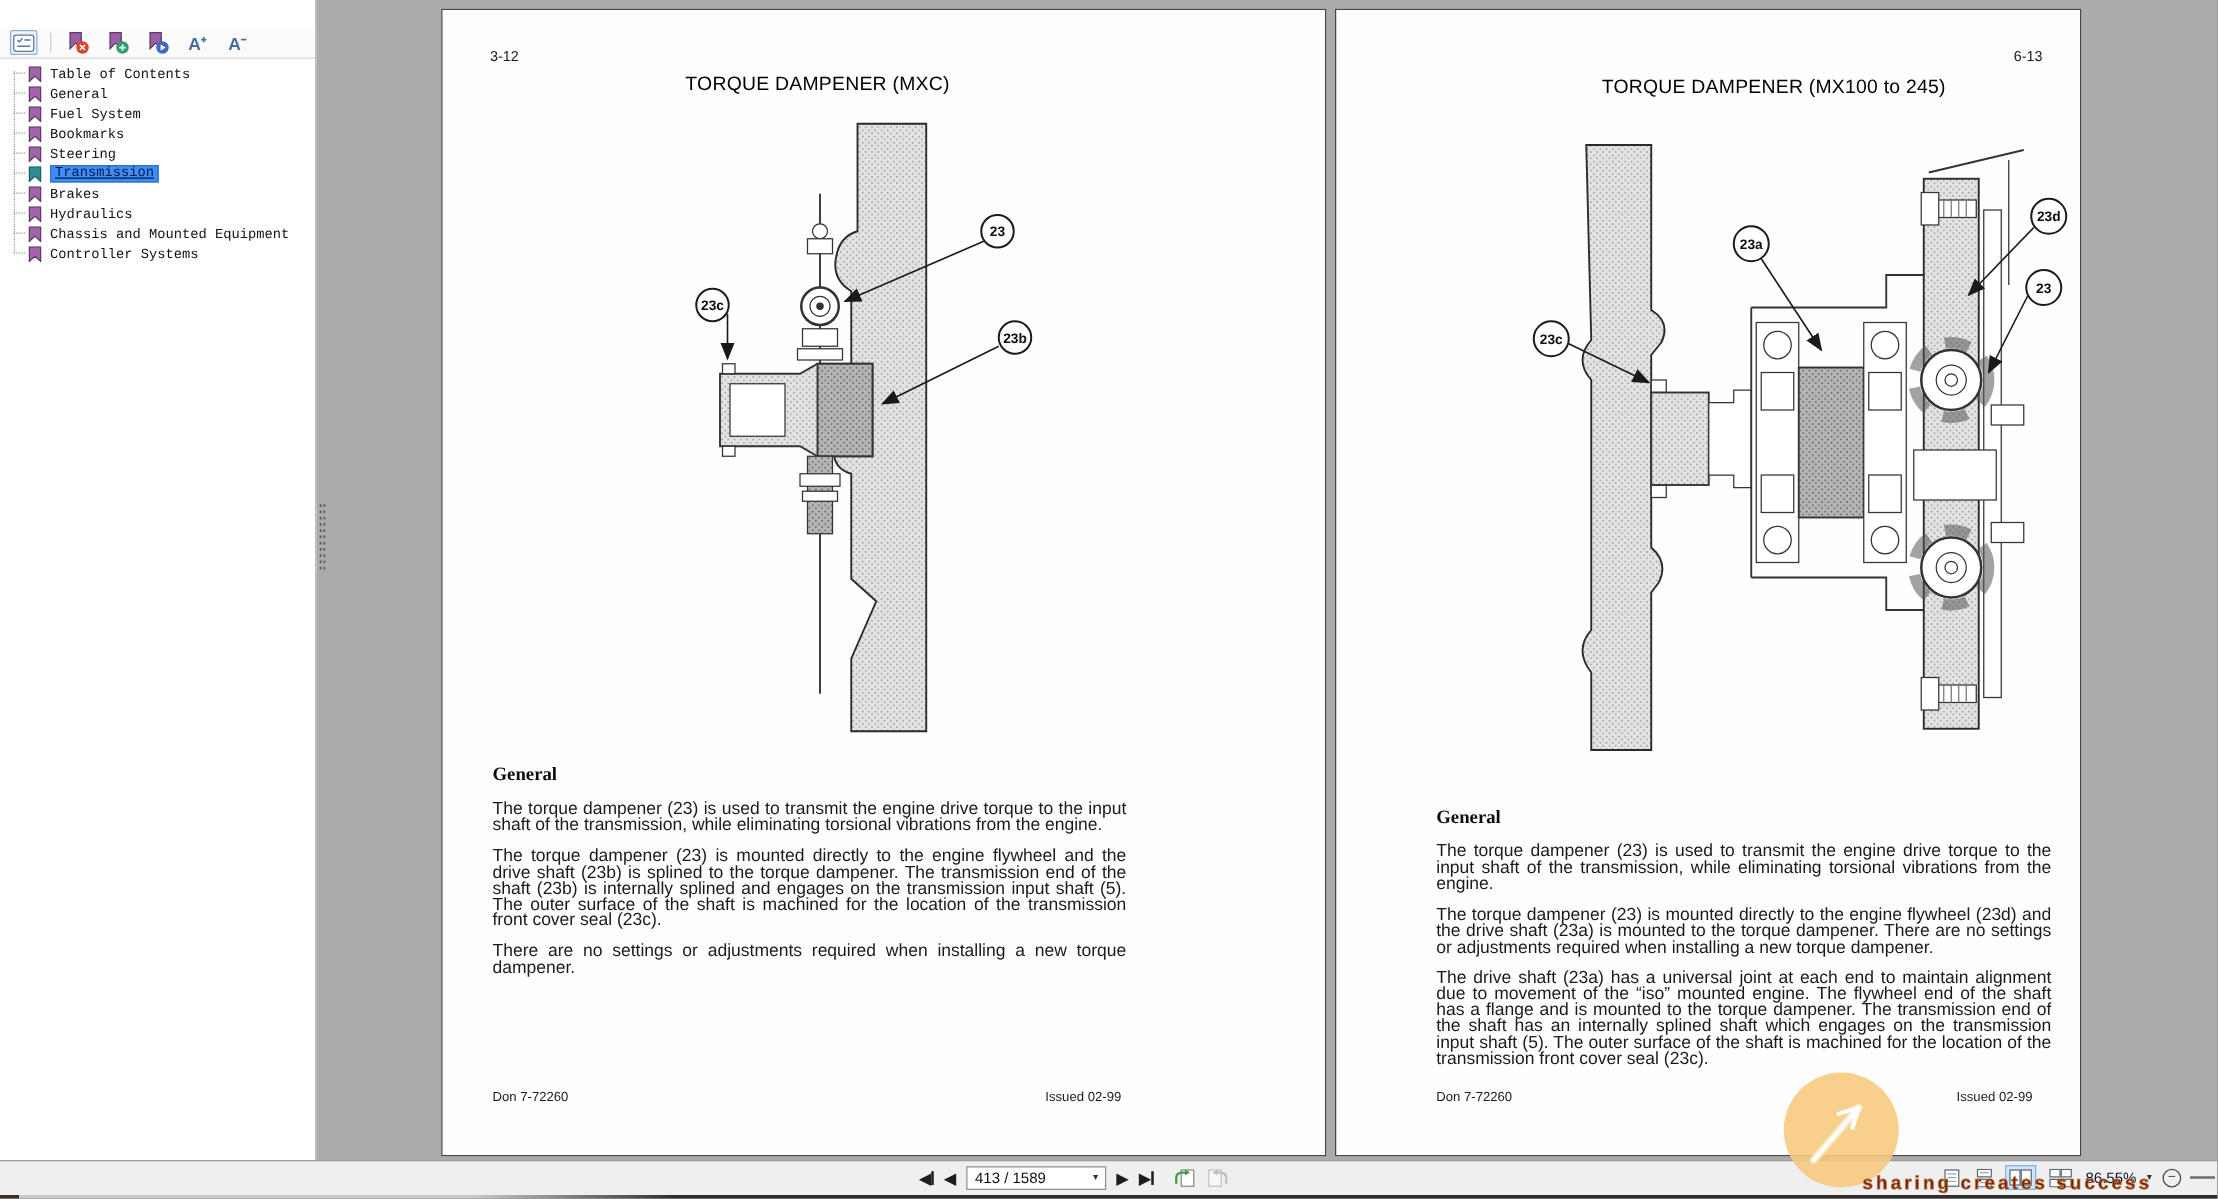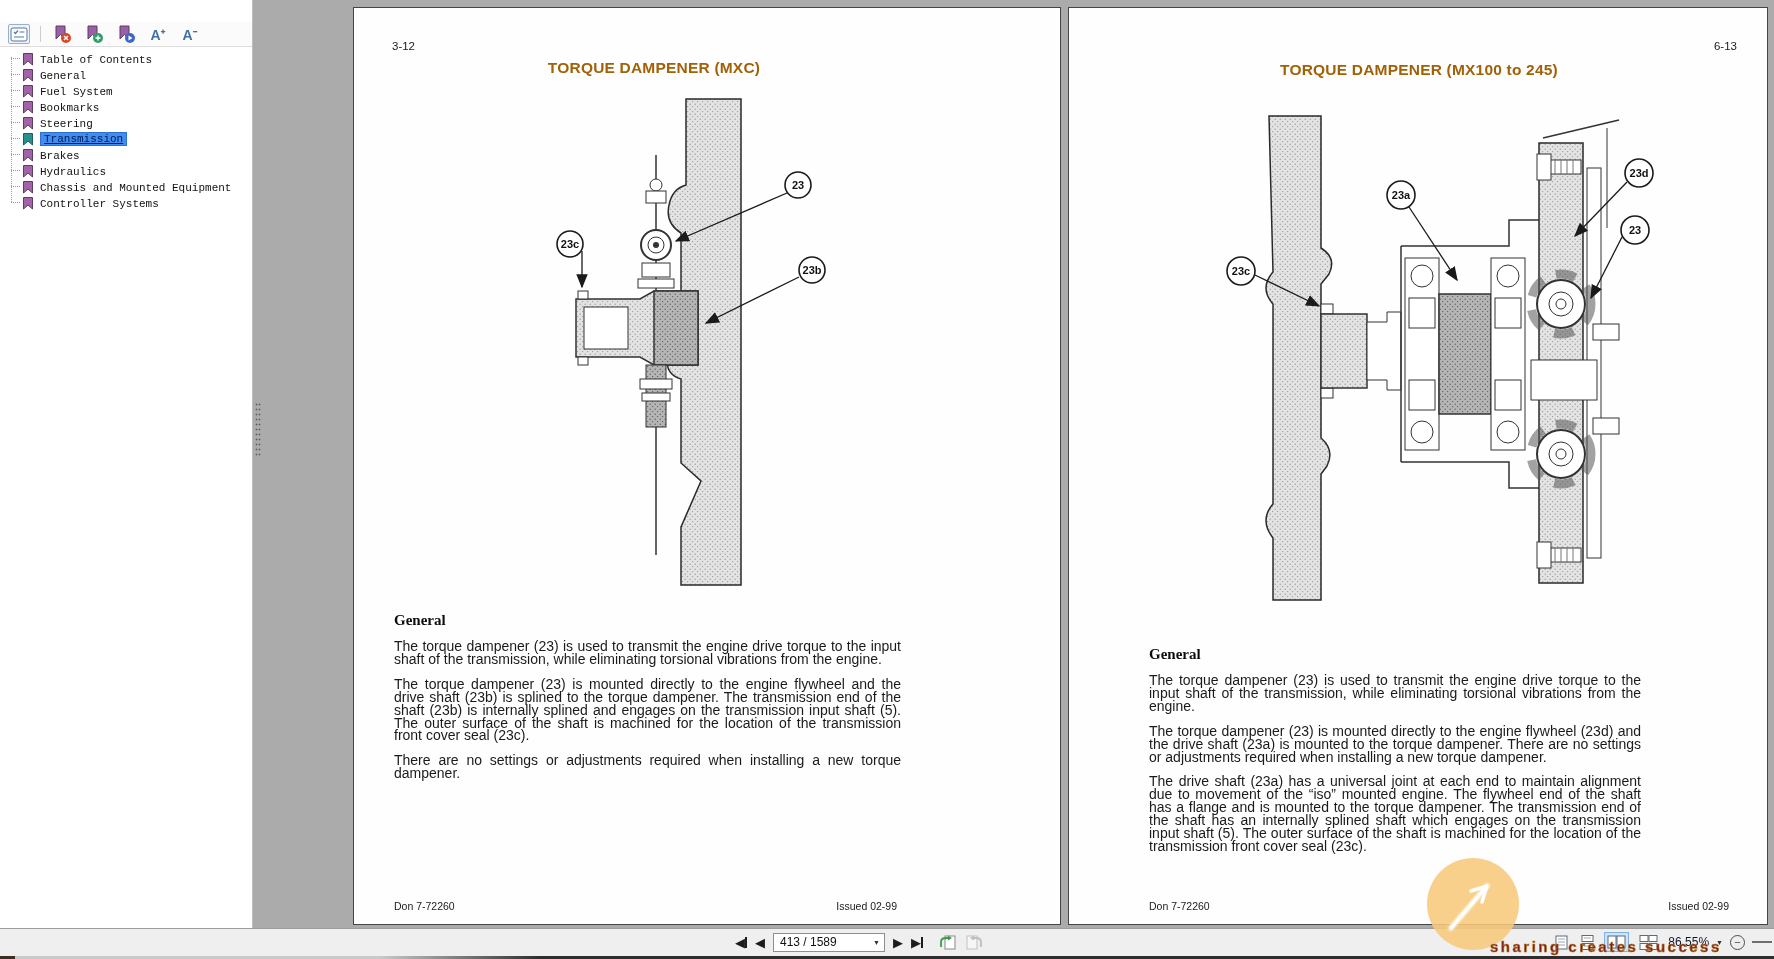--- a/index.html
+++ b/index.html
@@ -34,27 +34,27 @@
                      text-decoration:underline;padding:0 3px;}
 
   
   .split-dots{position:absolute;left:255px;top:402px;width:6px;height:56px;
               background-image:radial-gradient(circle,#5c5c5c 0.8px,transparent 1.1px);
               background-size:3px 5px;}
 
   
   .page{position:absolute;top:7px;height:918px;background:#fefefe;border:1px solid #454545;box-sizing:border-box;}
   .page-left{left:353px;width:708px;}
-  .page-right{left:1068px;width:700px;}
+  .page-right{left:1068px;width:597px;}
   .pg-num{position:absolute;font-size:11.5px;color:#1a1a1a;}
-  .pg-title{position:absolute;font-weight:bold;font-size:15.5px;color:#a16207;text-align:center;letter-spacing:.2px;}
+  .pg-title{position:absolute;font-weight:normal;font-size:15.5px;color:#000000;text-align:center;letter-spacing:.2px;}
   .pg-heading{position:absolute;font-family:"Liberation Serif",serif;font-weight:bold;font-size:15px;color:#0d0d0d;}
   .pg-body{position:absolute;font-size:14px;line-height:12.9px;color:#1a1a1a;text-align:justify;}
   .pg-body p{margin:0 0 12px 0;}
-  .pg-footer{position:absolute;font-size:10.5px;color:#1a1a1a;margin-top:28px;}
+  .pg-footer{position:absolute;font-size:10.5px;color:#1a1a1a;}
   figure{margin:0;position:absolute;}
 
   
   .statusbar{position:absolute;left:0;top:928px;width:100%;height:27px;background:#efefef;
              border-top:1px solid #9d9d9d;z-index:10;}
   .nav-cluster{position:absolute;left:735px;top:1px;height:24px;display:flex;align-items:center;gap:8px;}
   .navbtn{background:none;border:none;padding:0;display:flex;align-items:center;cursor:pointer;
           font-size:13px;color:#1c1c1c;height:20px;}
   .navbtn .bar{width:2px;height:11px;background:#1c1c1c;display:inline-block;}
   .pagebox{width:112px;height:19px;background:#ffffff;border:1px solid #8f8f8f;display:flex;

